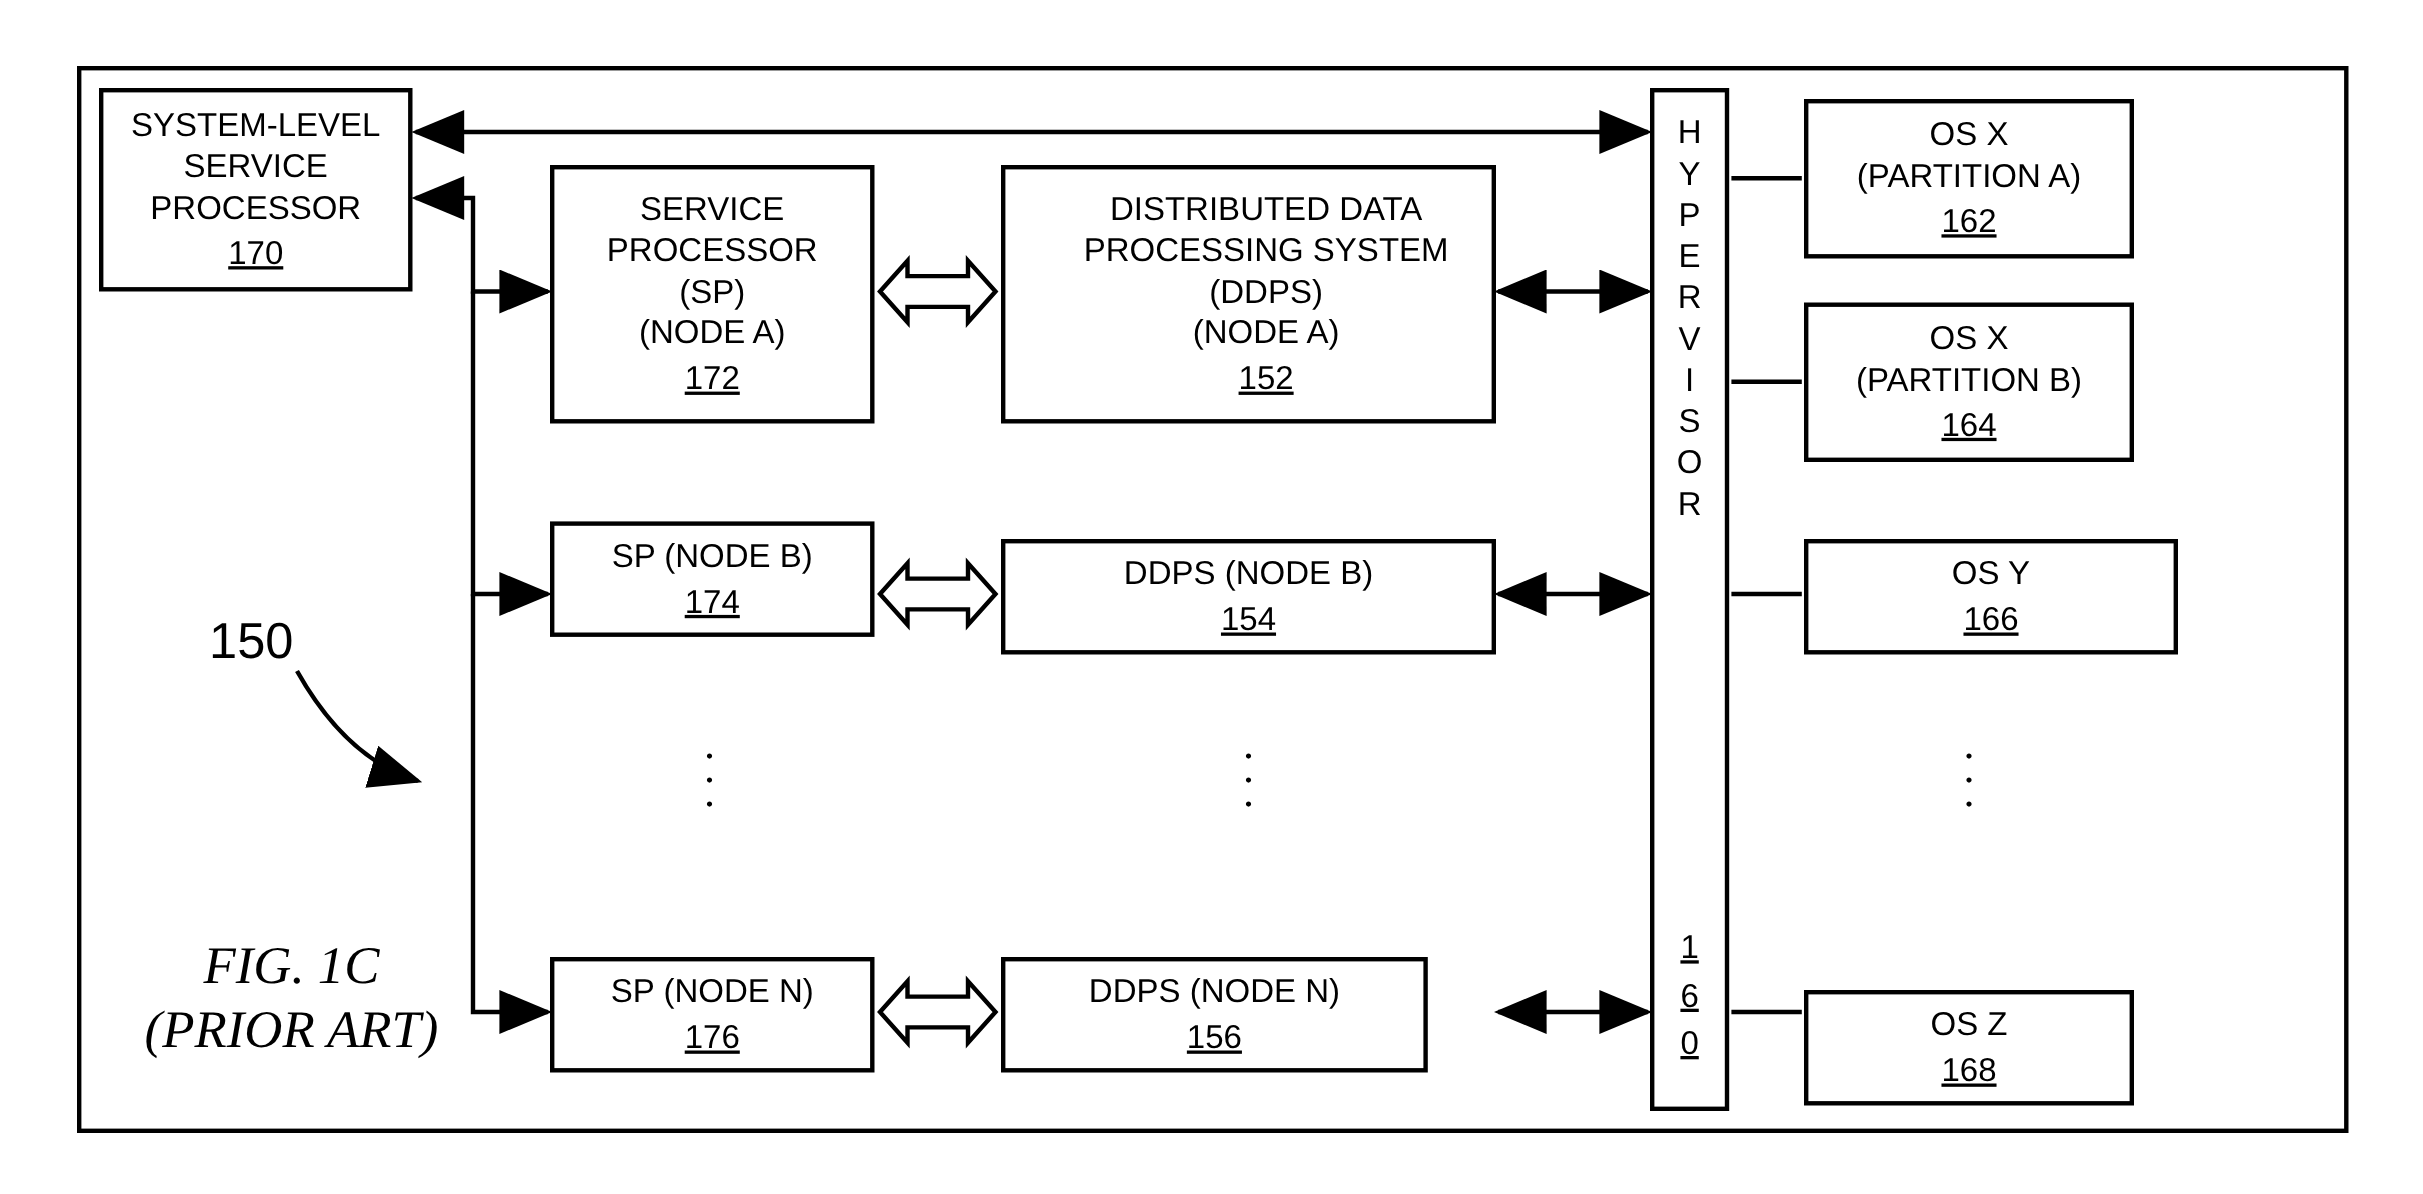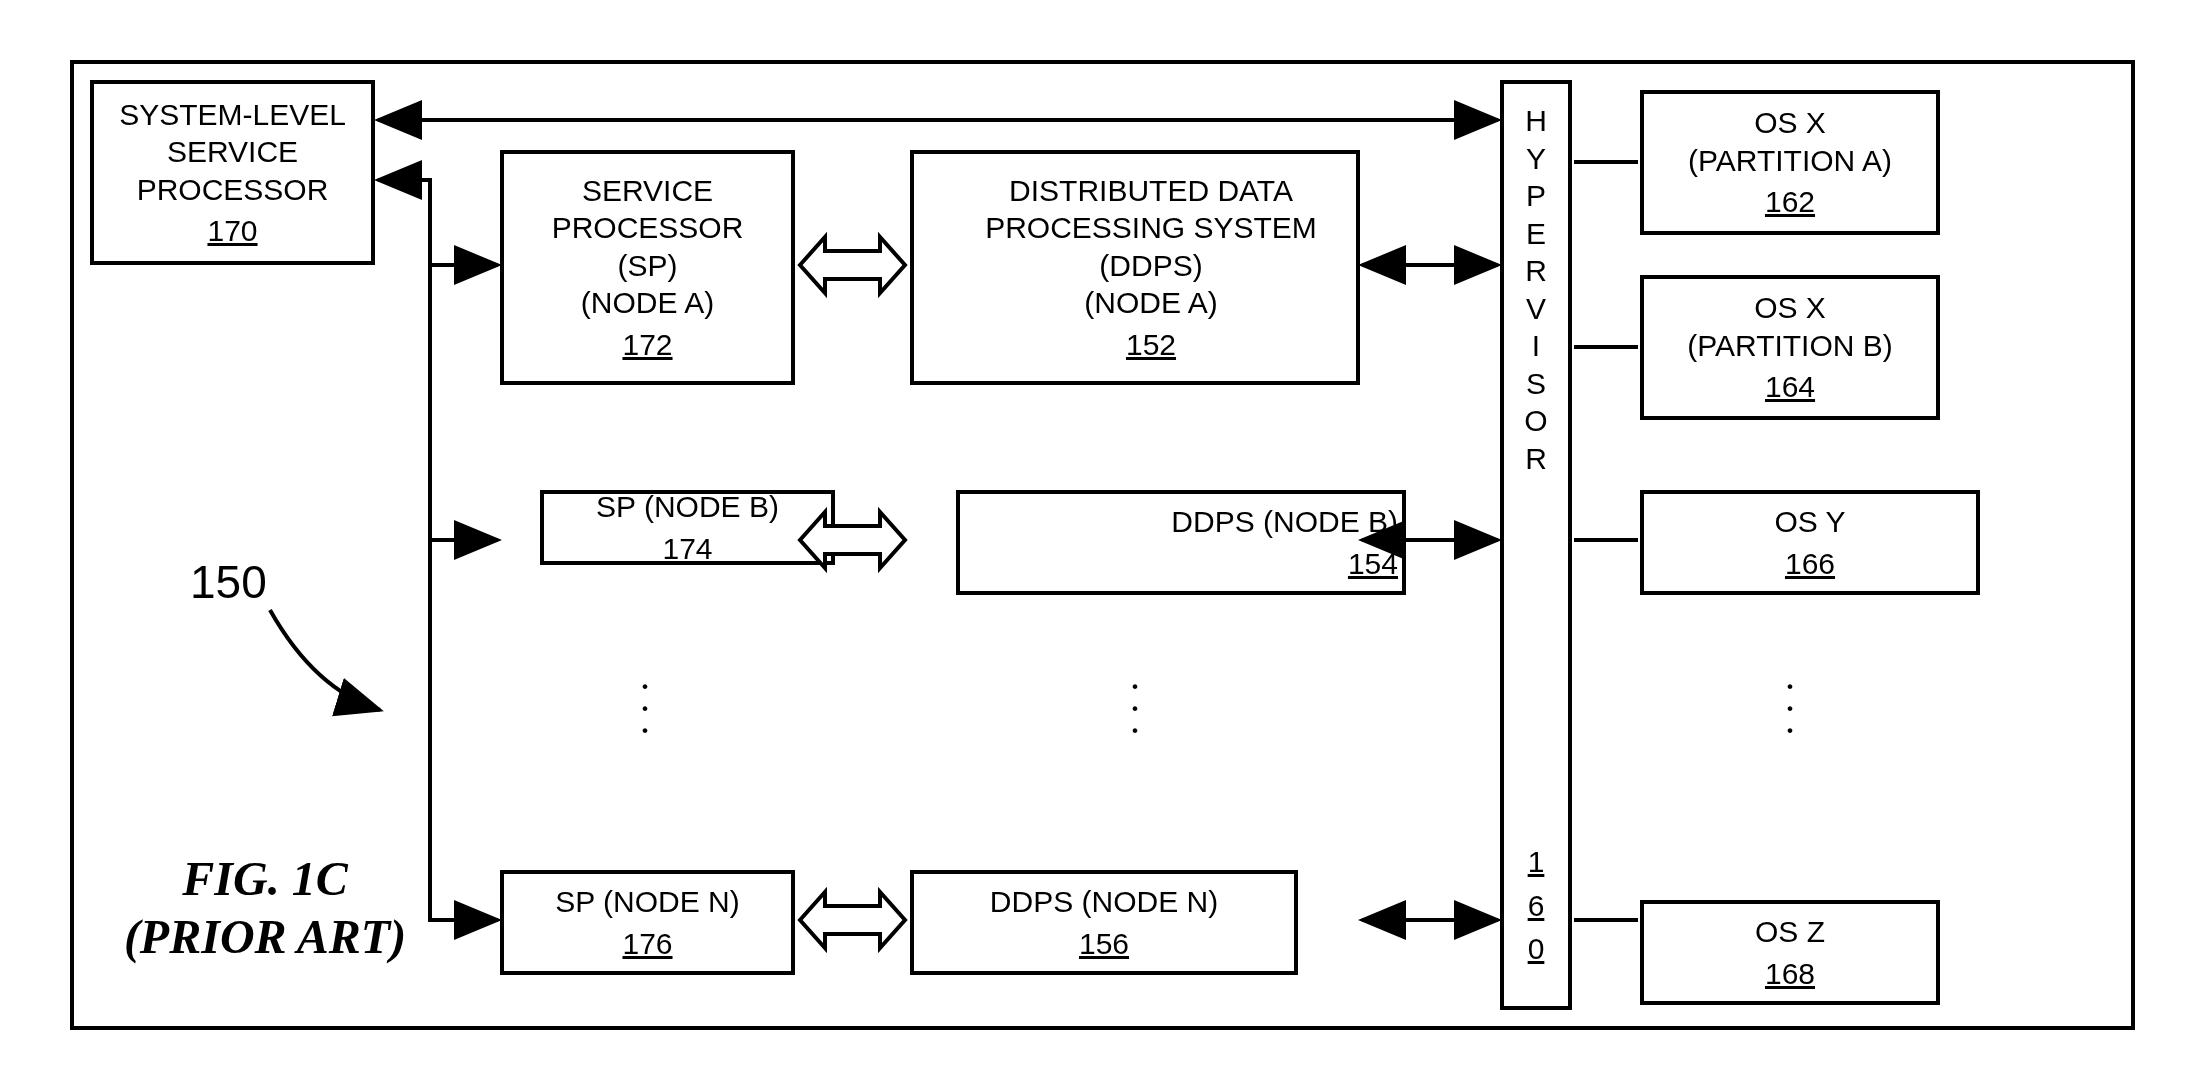--- a/index.html
+++ b/index.html
@@ -99,26 +99,26 @@
   </div>
 
   <div class="box" style="left:910px; top:150px; width:450px; height:235px;padding-left:36px;">
     <div>DISTRIBUTED DATA</div>
     <div>PROCESSING SYSTEM</div>
     <div>(DDPS)</div>
     <div>(NODE A)</div>
     <div class="num">152</div>
   </div>
 
-  <div class="box" style="left:500px; top:490px; width:295px; height:75px;margin-left:40px;">
+  <div class="box" style="left:500px; top:474px; width:295px; height:105px;">
     <div>SP (NODE B)</div>
     <div class="num">174</div>
   </div>
 
-  <div class="box" style="left:956px; top:490px; width:450px; height:105px;align-items:flex-end;">
+  <div class="box" style="left:910px; top:490px; width:450px; height:105px;">
     <div>DDPS (NODE B)</div>
     <div class="num">154</div>
   </div>
 
   <div class="box" style="left:500px; top:870px; width:295px; height:105px;">
     <div>SP (NODE N)</div>
     <div class="num">176</div>
   </div>
 
   <div class="box" style="left:910px; top:870px; width:388px; height:105px;">
@@ -173,21 +173,21 @@
       <div>.</div>
     </div>
   <div class="vdots" style="left:1785px; top:665px;">
       <div>.</div>
       <div>.</div>
       <div>.</div>
     </div>
 
   <div class="refnum" style="left:190px; top:555px;">150</div>
 
-  <div class="figlabel" style="left:100px; top:850px; width:330px;font-weight:bold;">
+  <div class="figlabel" style="left:100px; top:850px; width:330px;">
     <div>FIG. 1C</div>
     <div>(PRIOR ART)</div>
   </div>
 
   <svg class="overlay" viewBox="0 0 2203 1085">
     <defs>
       <marker id="ahE" markerWidth="14" markerHeight="14" refX="11" refY="5" orient="auto">
         <path d="M0,0 L12,5 L0,10 Z" fill="#000"></path>
       </marker>
       <marker id="ahS" markerWidth="14" markerHeight="14" refX="1" refY="5" orient="auto">

